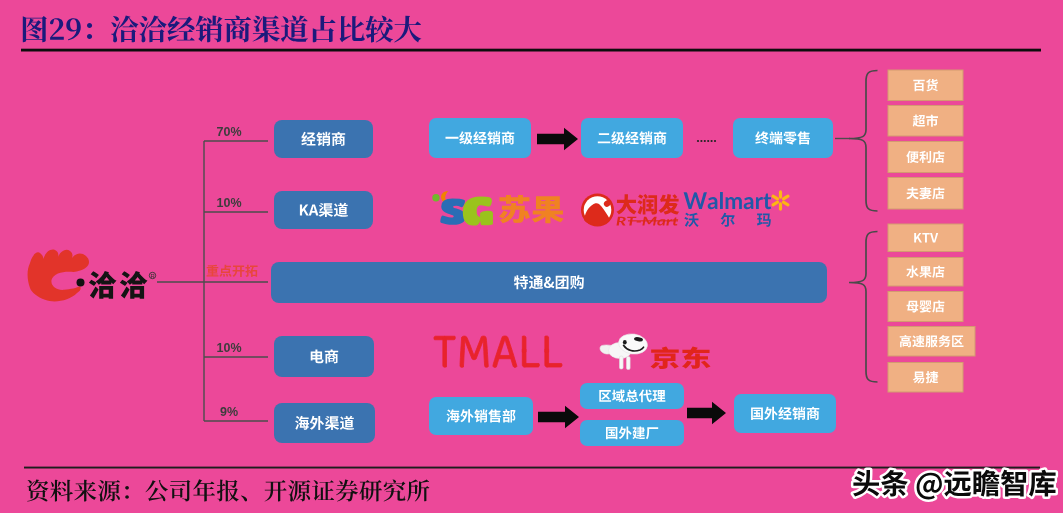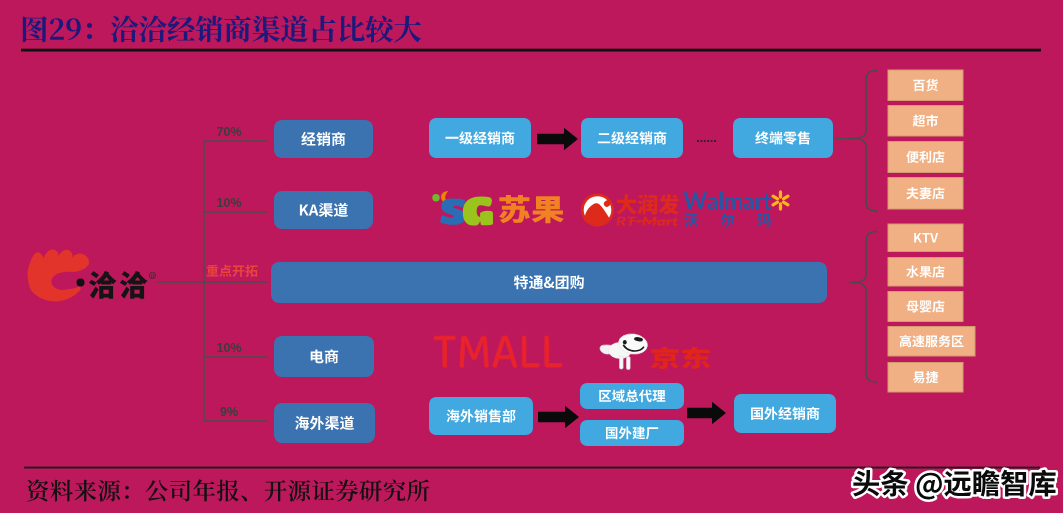--- a/index.html
+++ b/index.html
@@ -1,15 +1,15 @@
 <!DOCTYPE html>
 <html><head><meta charset="utf-8">
 <style>
 html,body{margin:0;padding:0;background:#ffffff;}
-#c{position:relative;width:1063px;height:513px;background:#be185d;overflow:hidden;
+#c{position:relative;width:1063px;height:513px;background:#ec4899;overflow:hidden;
 font-family:"Liberation Sans",sans-serif;}
 </style></head>
 <body>
 <div id="c"><svg width="1063" height="513" viewBox="0 0 1063 513">
       <path d="M11.7 -9.4 11.5 -9C13.5 -8.2 15 -6.9 15.6 -6C18.1 -5.1 19.3 -10.2 11.7 -9.4ZM9.3 -5.3 9.2 -4.9C12.9 -3.9 16.1 -2.2 17.5 -1.1C20.6 -0.3 21.3 -6.5 9.3 -5.3ZM14.1 -19.8 10.4 -21.3H22.3V-0.5H6.1V-21.3H10.3C9.8 -18.7 8.4 -15.1 6.8 -12.7L7 -12.3C8.3 -13.3 9.5 -14.4 10.6 -15.7C11.2 -14.4 12 -13.4 12.9 -12.4C11.1 -10.8 8.8 -9.4 6.3 -8.4L6.5 -8C9.5 -8.7 12.2 -9.8 14.4 -11.2C16 -10 17.9 -9.1 20 -8.4C20.4 -9.7 21.1 -10.7 22.3 -11V-11.4C20.3 -11.6 18.4 -12.1 16.6 -12.7C18 -13.9 19.2 -15.2 20.1 -16.7C20.8 -16.8 21.1 -16.8 21.3 -17.2L18.6 -19.6L16.8 -18H12.3C12.6 -18.5 12.9 -19 13.1 -19.5C13.7 -19.4 14 -19.5 14.1 -19.8ZM6.1 1.3V0.3H22.3V2.4H22.9C24.1 2.4 25.7 1.5 25.7 1.3V-20.7C26.3 -20.9 26.7 -21.1 26.9 -21.3L23.7 -23.9L22.1 -22.1H6.3L2.8 -23.6V2.5H3.3C4.8 2.5 6.1 1.7 6.1 1.3ZM11.1 -16.2 11.7 -17.2H16.8C16.2 -15.9 15.3 -14.8 14.3 -13.7C13 -14.4 11.9 -15.2 11.1 -16.2Z M30.1 0H43.8V-3H32.1C33.6 -4.4 35 -5.8 35.9 -6.5C40.9 -10.8 43.2 -13 43.2 -15.9C43.2 -19.3 41.2 -21.6 36.9 -21.6C33.4 -21.6 30.3 -19.9 30 -16.6C30.3 -16 30.9 -15.5 31.6 -15.5C32.4 -15.5 33.2 -16 33.5 -17.6L34.1 -20.4C34.6 -20.6 35.1 -20.6 35.6 -20.6C37.9 -20.6 39.3 -19 39.3 -16.1C39.3 -13.2 38 -11.3 34.9 -7.7C33.5 -6.1 31.8 -4.2 30.1 -2.2Z M48.1 0.5C55.9 -1.1 60.8 -6.1 60.8 -12.7C60.8 -18.2 58 -21.6 53.4 -21.6C49.5 -21.6 46.3 -19.1 46.3 -14.6C46.3 -10.6 49 -8.3 52.6 -8.3C54.2 -8.3 55.6 -8.8 56.5 -9.6C55.7 -5 53 -2 47.9 -0.3ZM56.7 -10.5C55.9 -9.9 55.1 -9.5 54.1 -9.5C51.7 -9.5 50.1 -11.6 50.1 -15C50.1 -18.9 51.6 -20.6 53.5 -20.6C55.4 -20.6 56.9 -18.6 56.9 -13.2C56.9 -12.2 56.8 -11.3 56.7 -10.5Z M69.5 -0.7C71 -0.7 72.1 -1.9 72.1 -3.2C72.1 -4.6 71 -5.7 69.5 -5.7C68.1 -5.7 67 -4.6 67 -3.2C67 -1.9 68.1 -0.7 69.5 -0.7ZM69.5 -11.7C71 -11.7 72.1 -12.9 72.1 -14.2C72.1 -15.6 71 -16.7 69.5 -16.7C68.1 -16.7 67 -15.6 67 -14.2C67 -12.9 68.1 -11.7 69.5 -11.7Z M102.5 -13.4 102.7 -12.6H113.1C113.5 -12.6 113.8 -12.7 113.9 -13.1C112.7 -14.2 110.8 -15.7 110.8 -15.7L109 -13.4ZM108.8 -22C110.3 -17.8 113 -14.2 116.3 -11.9C116.5 -13.2 117.1 -14.6 118.4 -15.2L118.4 -15.6C114.5 -16.8 111.1 -19.4 109.1 -22.3C110 -22.4 110.3 -22.6 110.4 -23L105.8 -24.2C104.7 -20.2 101.7 -14.8 98.4 -11.7L98.5 -11.4C103 -13.8 107 -18.3 108.8 -22ZM93.4 -23.7 93.1 -23.5C94.3 -22.4 95.6 -20.7 96.1 -19.1C99.3 -17.4 101.3 -23.3 93.4 -23.7ZM91.2 -17.4 90.9 -17.2C92 -16.2 93.3 -14.6 93.7 -13.1C96.7 -11.3 98.9 -17.1 91.2 -17.4ZM92.7 -6C92.4 -6 91.3 -6 91.3 -6V-5.4C92 -5.4 92.4 -5.2 92.8 -4.9C93.5 -4.5 93.6 -1.9 93.1 1C93.4 2.1 94 2.5 94.7 2.5C96.1 2.5 97.1 1.6 97.1 0.1C97.2 -2.3 96.1 -3.3 96 -4.8C96 -5.5 96.2 -6.5 96.5 -7.4C96.9 -8.9 99.1 -14.8 100.3 -18.1L99.8 -18.2C94.3 -7.6 94.3 -7.6 93.6 -6.5C93.2 -6 93.1 -6 92.7 -6ZM101.1 -8.8V2.5H101.7C103.3 2.5 104.3 2 104.3 1.8V0.1H111.7V2.4H112.3C113.9 2.4 115 1.8 115 1.6V-7.7C115.6 -7.8 115.9 -8 116.1 -8.3L113.1 -10.5L111.6 -8.8H104.6L101.1 -10.1ZM104.3 -0.7V-8H111.7V-0.7Z M130.8 -13.4 131 -12.6H141.4C141.8 -12.6 142.1 -12.7 142.2 -13.1C141 -14.2 139.1 -15.7 139.1 -15.7L137.4 -13.4ZM137.1 -22C138.6 -17.8 141.3 -14.2 144.6 -11.9C144.9 -13.2 145.5 -14.6 146.7 -15.2L146.7 -15.6C142.8 -16.8 139.5 -19.4 137.5 -22.3C138.3 -22.4 138.6 -22.6 138.7 -23L134.1 -24.2C133.1 -20.2 130 -14.8 126.7 -11.7L126.9 -11.4C131.4 -13.8 135.4 -18.3 137.1 -22ZM121.7 -23.7 121.5 -23.5C122.6 -22.4 124 -20.7 124.5 -19.1C127.6 -17.4 129.7 -23.3 121.7 -23.7ZM119.5 -17.4 119.3 -17.2C120.4 -16.2 121.6 -14.6 122 -13.1C125 -11.3 127.2 -17.1 119.5 -17.4ZM121 -6C120.7 -6 119.7 -6 119.7 -6V-5.4C120.3 -5.4 120.7 -5.2 121.1 -4.9C121.9 -4.5 122 -1.9 121.5 1C121.7 2.1 122.3 2.5 123 2.5C124.4 2.5 125.4 1.6 125.4 0.1C125.6 -2.3 124.4 -3.3 124.3 -4.8C124.3 -5.5 124.6 -6.5 124.8 -7.4C125.2 -8.9 127.4 -14.8 128.6 -18.1L128.2 -18.2C122.6 -7.6 122.6 -7.6 121.9 -6.5C121.5 -6 121.4 -6 121 -6ZM129.4 -8.8V2.5H130C131.6 2.5 132.6 2 132.6 1.8V0.1H140V2.4H140.6C142.3 2.4 143.3 1.8 143.3 1.6V-7.7C144 -7.8 144.3 -8 144.5 -8.3L141.5 -10.5L139.9 -8.8H132.9L129.4 -10.1ZM132.6 -0.7V-8H140V-0.7Z M147.6 -2.6 149.2 1.6C149.5 1.5 149.8 1.2 150 0.8C154.3 -1.5 157.3 -3.3 159.2 -4.7L159.1 -5C154.5 -3.9 149.6 -2.9 147.6 -2.6ZM157.4 -22 153 -24C152.4 -21.7 150.2 -17.7 148.6 -16.4C148.3 -16.2 147.6 -16 147.6 -16L149.2 -12.1C149.4 -12.2 149.6 -12.4 149.8 -12.6C151 -13 152.1 -13.5 153.1 -13.9C151.6 -11.9 150 -10.1 148.7 -9.2C148.4 -9 147.6 -8.8 147.6 -8.8L149.2 -4.9C149.5 -5 149.8 -5.3 150 -5.7C153.7 -7 156.7 -8.3 158.4 -9.1L158.4 -9.4C155.5 -9.2 152.6 -8.9 150.4 -8.8C153.6 -10.9 157.3 -14.1 159.1 -16.4C159.7 -16.3 160.1 -16.5 160.2 -16.8L156.1 -19C155.7 -18.1 155.2 -17.1 154.5 -16L150 -15.9C152.3 -17.4 154.9 -19.8 156.4 -21.6C157 -21.5 157.3 -21.7 157.4 -22ZM169.9 -10.8 168.2 -8.6H158.7L158.9 -7.8H163.8V0H156.7L156.9 0.8H173.9C174.3 0.8 174.6 0.7 174.7 0.4C173.5 -0.7 171.6 -2.2 171.6 -2.2L169.9 0H167.3V-7.8H172.1C172.5 -7.8 172.8 -7.9 172.9 -8.2C171.7 -9.3 169.9 -10.8 169.9 -10.8ZM166.1 -14.6C168.3 -13.3 170.9 -11.4 172.3 -9.9C175.8 -9.3 176.1 -15 167.2 -15.4C168.8 -16.8 170.2 -18.4 171.3 -20C172 -20 172.3 -20.1 172.5 -20.4L169.2 -23.3L167.1 -21.4H158.3L158.6 -20.6H167.1C164.9 -16.7 160.9 -12.6 156.7 -10L156.9 -9.7C160.4 -10.8 163.5 -12.5 166.1 -14.6Z M202.6 -21 198.8 -23C198.4 -21.3 197.5 -18.4 196.6 -16.4L196.9 -16.1C198.6 -17.4 200.4 -19.4 201.5 -20.6C202.2 -20.6 202.5 -20.7 202.6 -21ZM187 -22.4 186.7 -22.3C187.7 -20.8 188.8 -18.7 189 -16.9C191.7 -14.7 194.4 -20.1 187 -22.4ZM197.9 -6H190.3V-9.8H197.9ZM182.6 -22.2C183.4 -22.3 183.6 -22.5 183.7 -22.9L179.4 -24.2C178.9 -21.2 177.4 -16.1 175.7 -13.2L176 -13C176.6 -13.5 177.2 -14.1 177.8 -14.7L177.9 -14.2H179.8V-9.5H175.9L176.1 -8.7H179.8V-2.7C179.8 -2.2 179.5 -1.9 178.3 -0.9L181.5 1.9C181.7 1.7 182 1.2 182.1 0.6C184.3 -1.9 186 -4.3 186.9 -5.5L186.7 -5.8C185.4 -5 184.1 -4.2 182.9 -3.5V-8.7H186.8C186.9 -8.7 187.1 -8.7 187.1 -8.7V2.5H187.6C189.1 2.5 190.3 1.8 190.3 1.4V-5.2H197.9V-1.6C197.9 -1.2 197.8 -1 197.3 -1C196.7 -1 194.3 -1.2 194.3 -1.2V-0.8C195.6 -0.6 196.1 -0.2 196.5 0.3C196.9 0.8 197 1.5 197.1 2.5C200.6 2.2 201.1 1 201.1 -1.2V-13.8C201.7 -13.9 202.1 -14.2 202.3 -14.4L199.1 -16.8L197.6 -15.2H195.8V-23.1C196.5 -23.2 196.7 -23.5 196.8 -23.8L192.6 -24.2V-15.2H190.5L187.1 -16.6V-9.5C186.2 -10.5 184.9 -11.5 184.9 -11.5L183.4 -9.5H182.9V-14.2H186.1C186.5 -14.2 186.8 -14.3 186.8 -14.6C185.8 -15.6 184.2 -17.1 184.2 -17.1L182.6 -15H178.1C179.3 -16.3 180.3 -17.8 181.2 -19.3H186.6C187 -19.3 187.3 -19.4 187.4 -19.7C186.4 -20.7 184.7 -22.1 184.7 -22.1L183.2 -20.1H181.6C182 -20.8 182.4 -21.5 182.6 -22.2ZM197.9 -10.7H190.3V-14.4H197.9Z M218.8 -13.9 218.6 -13.7C219.9 -12.5 221.4 -10.6 221.9 -9C224.8 -7.3 226.7 -12.8 218.8 -13.9ZM227.6 -23.1 225.7 -20.7H219C220.4 -21.5 220.5 -24.1 215.5 -24.4L215.3 -24.2C215.9 -23.4 216.6 -22.1 216.8 -20.9L217.1 -20.7H204.6L204.8 -19.9H230.4C230.8 -19.9 231.1 -20 231.2 -20.3C229.8 -21.5 227.6 -23.1 227.6 -23.1ZM215.7 -1.5V-2.5H219.5V-1.1H220C221 -1.1 222.5 -1.7 222.5 -1.9V-7.4C223 -7.5 223.3 -7.7 223.4 -7.9L220.6 -9.9L219.3 -8.5H215.8L213.5 -9.4C214.6 -10.2 215.6 -11.1 216.6 -12.1C217.2 -11.9 217.6 -12.2 217.8 -12.5L214.1 -14.3C213.1 -11.9 211.6 -9.4 210.4 -8L210.7 -7.6C211.4 -8 212.1 -8.4 212.7 -8.9V-0.6H213.2C214.4 -0.6 215.7 -1.2 215.7 -1.5ZM211.3 -19.7 211 -19.6C211.7 -18.6 212.5 -17.1 212.6 -15.8C212.8 -15.6 213 -15.5 213.2 -15.4H210.2L206.7 -16.9V2.5H207.2C208.6 2.5 210 1.7 210 1.4V-14.6H225.2V-1.5C225.2 -1.1 225.1 -0.9 224.6 -0.9C223.9 -0.9 221.4 -1.1 221.4 -1.1V-0.7C222.7 -0.5 223.3 -0.1 223.7 0.3C224.1 0.8 224.2 1.5 224.3 2.6C228 2.2 228.5 1 228.5 -1.2V-14.1C229.1 -14.2 229.5 -14.4 229.6 -14.7L226.4 -17.2L224.9 -15.4H220.9C222.1 -16.3 223.3 -17.4 224.1 -18.2C224.8 -18.2 225.1 -18.5 225.2 -18.8L220.7 -19.8C220.5 -18.6 220.1 -16.8 219.7 -15.4H214.7C216.2 -16.1 216.4 -19 211.3 -19.7ZM219.5 -3.3H215.7V-7.7H219.5Z M235.3 -13.3C235 -13.3 233.9 -13.3 233.9 -13.3V-12.8C234.5 -12.7 234.9 -12.6 235.2 -12.5C235.8 -12.1 235.9 -10.8 235.6 -9C235.8 -8.3 236.4 -8 237 -8C238.6 -8 239.4 -8.7 239.5 -9.6C239.5 -11.1 238.5 -11.7 238.4 -12.5C238.4 -13.1 238.6 -13.9 238.9 -14.5C239.3 -15.4 241.5 -19.9 242.5 -22.1L242.1 -22.2C236.9 -14.6 236.9 -14.6 236.3 -13.8C235.9 -13.3 235.8 -13.3 235.3 -13.3ZM235.3 -24 235 -23.8C236 -23.1 237 -21.8 237.3 -20.6C240.1 -19 242.2 -24.4 235.3 -24ZM233.3 -20.1 233.1 -19.9C234 -19.3 234.7 -18 234.8 -16.9C237.6 -14.8 240.5 -20.3 233.3 -20.1ZM232.8 -6.9 233 -6.1H241.3C239.4 -3.3 236.2 -0.5 232.6 1.4L232.7 1.7C237.4 0.4 241.5 -1.6 244.3 -4.2V2.6H244.9C246.3 2.6 247.8 2 247.8 1.7V-6.1H247.9C249.8 -2.4 252.9 0.3 257.1 1.7C257.4 0.1 258.4 -1.1 259.7 -1.4L259.7 -1.7C255.7 -2.3 251.2 -3.8 248.6 -6.1H258.7C259.1 -6.1 259.4 -6.2 259.5 -6.5C258.2 -7.6 256 -9.3 256 -9.3L254.1 -6.9H247.9L247.8 -8.6C248.6 -8.7 248.8 -9 248.9 -9.4L245.9 -9.6C246.2 -9.8 246.4 -10 246.4 -10.1V-10.7H258.6C259 -10.7 259.3 -10.8 259.4 -11.1C258.2 -12.1 256.2 -13.6 256.2 -13.6L254.4 -11.5H246.4V-14.4H252.8V-13.3H253.4C254.4 -13.3 256.1 -13.9 256.1 -14V-17.5C256.6 -17.6 257 -17.9 257.1 -18.1L254 -20.4L252.5 -18.8H246.4V-21.4H257.8C258.2 -21.4 258.5 -21.5 258.6 -21.9C257.4 -22.9 255.5 -24.3 255.5 -24.3L253.8 -22.2H246.8L242.9 -23.7V-9.1H243.6L244.3 -9.1V-6.9ZM246.4 -15.2V-18H252.8V-15.2Z M272.2 -24.2 271.9 -24.1C272.6 -23 273.4 -21.4 273.4 -20C276.1 -17.8 279.2 -23 272.2 -24.2ZM262.7 -23.6 262.4 -23.5C263.7 -21.8 265.1 -19.4 265.6 -17.3C268.7 -15 271.2 -21.2 262.7 -23.6ZM284.5 -21.6 282.8 -19.3H279.8C281.1 -20.3 282.5 -21.7 283.4 -22.6C284.1 -22.6 284.4 -22.9 284.5 -23.2L279.9 -24.3C279.7 -22.9 279.3 -20.8 278.9 -19.3H269.2L269.5 -18.5H275.9C275.9 -17.6 275.8 -16.6 275.8 -15.8H274.8L271.4 -17.2V-2.1H271.9C273.2 -2.1 274.6 -2.9 274.6 -3.2V-4.2H281.5V-2.3H282.1C283.2 -2.3 284.7 -3 284.8 -3.2V-14.5C285.3 -14.6 285.6 -14.8 285.8 -15.1L282.8 -17.4L281.3 -15.8H277.3C278 -16.6 278.8 -17.6 279.4 -18.5H286.9C287.3 -18.5 287.6 -18.6 287.7 -18.9C286.5 -20 284.5 -21.6 284.5 -21.6ZM274.6 -5V-7.9H281.5V-5ZM274.6 -8.7V-11.5H281.5V-8.7ZM274.6 -12.3V-15H281.5V-12.3ZM264.8 -3.5C263.5 -2.7 262 -1.7 260.8 -1L263.1 2.4C263.3 2.3 263.4 2.1 263.4 1.7C264.3 0.1 265.8 -2 266.4 -3C266.7 -3.5 267 -3.6 267.4 -3C269.7 0.5 272.2 1.9 278.1 1.9C280.6 1.9 283.8 1.9 285.8 1.9C285.9 0.5 286.7 -0.6 288 -0.9V-1.3C284.8 -1.1 282.2 -1.1 279.1 -1.1C273.1 -1 270.1 -1.6 267.8 -4V-12.8C268.6 -12.9 269 -13.1 269.3 -13.4L265.9 -16.1L264.4 -14H261.1L261.3 -13.2H264.8Z M292.8 -10.1V2.5H293.4C294.8 2.5 296.4 1.7 296.4 1.4V-0.1H309V2.3H309.6C310.8 2.3 312.5 1.7 312.6 1.5V-8.6C313.2 -8.7 313.6 -9 313.8 -9.3L310.4 -11.9L308.7 -10.1H304.1V-16.9H314.7C315.2 -16.9 315.5 -17 315.6 -17.3C314.2 -18.6 311.9 -20.4 311.9 -20.4L309.8 -17.7H304.1V-22.9C304.8 -23.1 305.1 -23.3 305.1 -23.7L300.5 -24.1V-10.1H296.6L292.8 -11.5ZM309 -9.3V-0.9H296.4V-9.3Z M328.3 -16.5 326.5 -13.8H324.3V-22.5C325.1 -22.6 325.4 -22.9 325.5 -23.4L321 -23.8V-2.8C321 -2.1 320.8 -1.8 319.6 -1L322 2.5C322.3 2.3 322.7 1.9 322.9 1.4C326.6 -0.8 329.6 -3 331.3 -4.1L331.2 -4.5C328.7 -3.7 326.3 -3 324.3 -2.4V-13H330.7C331.1 -13 331.4 -13.1 331.4 -13.5C330.4 -14.7 328.3 -16.5 328.3 -16.5ZM336.5 -23.3 332.2 -23.7V-1.8C332.2 0.7 333.1 1.3 336 1.3H338.6C343.3 1.3 344.7 0.7 344.7 -0.8C344.7 -1.4 344.4 -1.8 343.5 -2.2L343.3 -6.6H343C342.6 -4.7 342 -2.9 341.7 -2.4C341.5 -2.1 341.2 -2 340.9 -1.9C340.5 -1.9 339.8 -1.9 339 -1.9H336.7C335.8 -1.9 335.5 -2.2 335.5 -2.8V-11.9C337.7 -12.6 340.4 -13.7 342.8 -15.2C343.4 -14.9 343.8 -15 344 -15.2L340.7 -18.4C339.1 -16.5 337.2 -14.5 335.5 -13V-22.4C336.2 -22.5 336.5 -22.9 336.5 -23.3Z M364.5 -16.1 360.2 -17.5C359.5 -14.1 358.1 -10.7 356.7 -8.5L357.1 -8.3C359.6 -9.8 361.8 -12.3 363.3 -15.5C364 -15.5 364.3 -15.8 364.5 -16.1ZM361.9 -24.3 361.6 -24.1C362.5 -22.9 363.2 -21.1 363.2 -19.5C366.1 -17 369.5 -22.7 361.9 -24.3ZM369.5 -21.2 367.8 -18.9H357.8L358.1 -18.1H372C372.4 -18.1 372.7 -18.2 372.8 -18.5C371.6 -19.6 369.5 -21.2 369.5 -21.2ZM354 -23.1 350.1 -24.1C349.9 -22.9 349.4 -20.9 348.8 -18.8H345.9L346.1 -18H348.6C347.9 -15.7 347.1 -13.3 346.5 -11.6C346.1 -11.4 345.6 -11.2 345.3 -10.9L348.2 -9L349.4 -10.4H351V-5.9C348.8 -5.5 346.9 -5.2 345.9 -5.1L347.7 -1.4C348 -1.5 348.3 -1.7 348.4 -2.1L351 -3.2V2.6H351.5C353.1 2.6 354 1.9 354 1.7V-4.6C355.8 -5.5 357.2 -6.2 358.3 -6.8L358.2 -7.2L354 -6.4V-10.4H356.7C357.1 -10.4 357.4 -10.5 357.5 -10.8C356.6 -11.6 355.3 -12.7 355.3 -12.7L354.1 -11.2H354V-15.3C354.7 -15.4 354.9 -15.6 355 -16L351.6 -16.4V-11.2H349.4C350.1 -13.1 350.9 -15.6 351.6 -18H357C357.4 -18 357.7 -18.1 357.7 -18.4C356.7 -19.4 354.9 -20.9 354.9 -20.9L353.4 -18.8H351.8L352.9 -22.5C353.6 -22.5 353.9 -22.8 354 -23.1ZM366.4 -17.1 366.1 -16.9C367.3 -15.6 368.5 -13.8 369.2 -12L366.5 -12.9C366.3 -10.7 365.8 -8.1 364.1 -5.4C362.6 -6.9 361.6 -8.9 360.9 -11.3L360.5 -11.1C361 -8.1 361.8 -5.8 363 -3.8C361.4 -1.9 359.1 0.2 355.7 2.1L356 2.6C359.7 1.2 362.3 -0.4 364.2 -2C365.8 0 367.8 1.4 370.3 2.6C370.7 1.1 371.6 0.1 372.9 -0.1L373 -0.5C370.4 -1.2 368 -2.2 366 -3.6C368.3 -6.2 369.1 -8.7 369.6 -10.7L369.7 -10.4C372.9 -8.1 375.5 -14.8 366.4 -17.1Z M385.4 -24.1C385.4 -21.1 385.4 -18.3 385.2 -15.6H374.6L374.8 -14.8H385.1C384.5 -8.3 382.3 -2.7 374.3 2.1L374.6 2.6C384.9 -1.5 387.8 -7.3 388.6 -14.1C389.4 -8.4 391.6 -1.5 398.2 2.6C398.5 0.6 399.5 -0.4 401.3 -0.7L401.3 -1.1C393.4 -4.3 390.1 -9.5 389.1 -14.8H400.3C400.7 -14.8 401 -14.9 401.1 -15.2C399.7 -16.4 397.3 -18.2 397.3 -18.2L395.2 -15.6H388.8C389 -17.9 389 -20.3 389.1 -22.8C389.8 -22.9 390.1 -23.2 390.1 -23.7Z" fill="#1b1a7c" transform="translate(20,39.8)"></path>
       <rect x="21" y="48.7" width="1020" height="2.8" fill="#0d0d0d"></rect>
       <g stroke="#4d4d4d" stroke-width="1.4" fill="none">
         <path d="M204,141 V421"></path>
         <path d="M204,141 H268"></path>
         <path d="M204,212 H268"></path>

